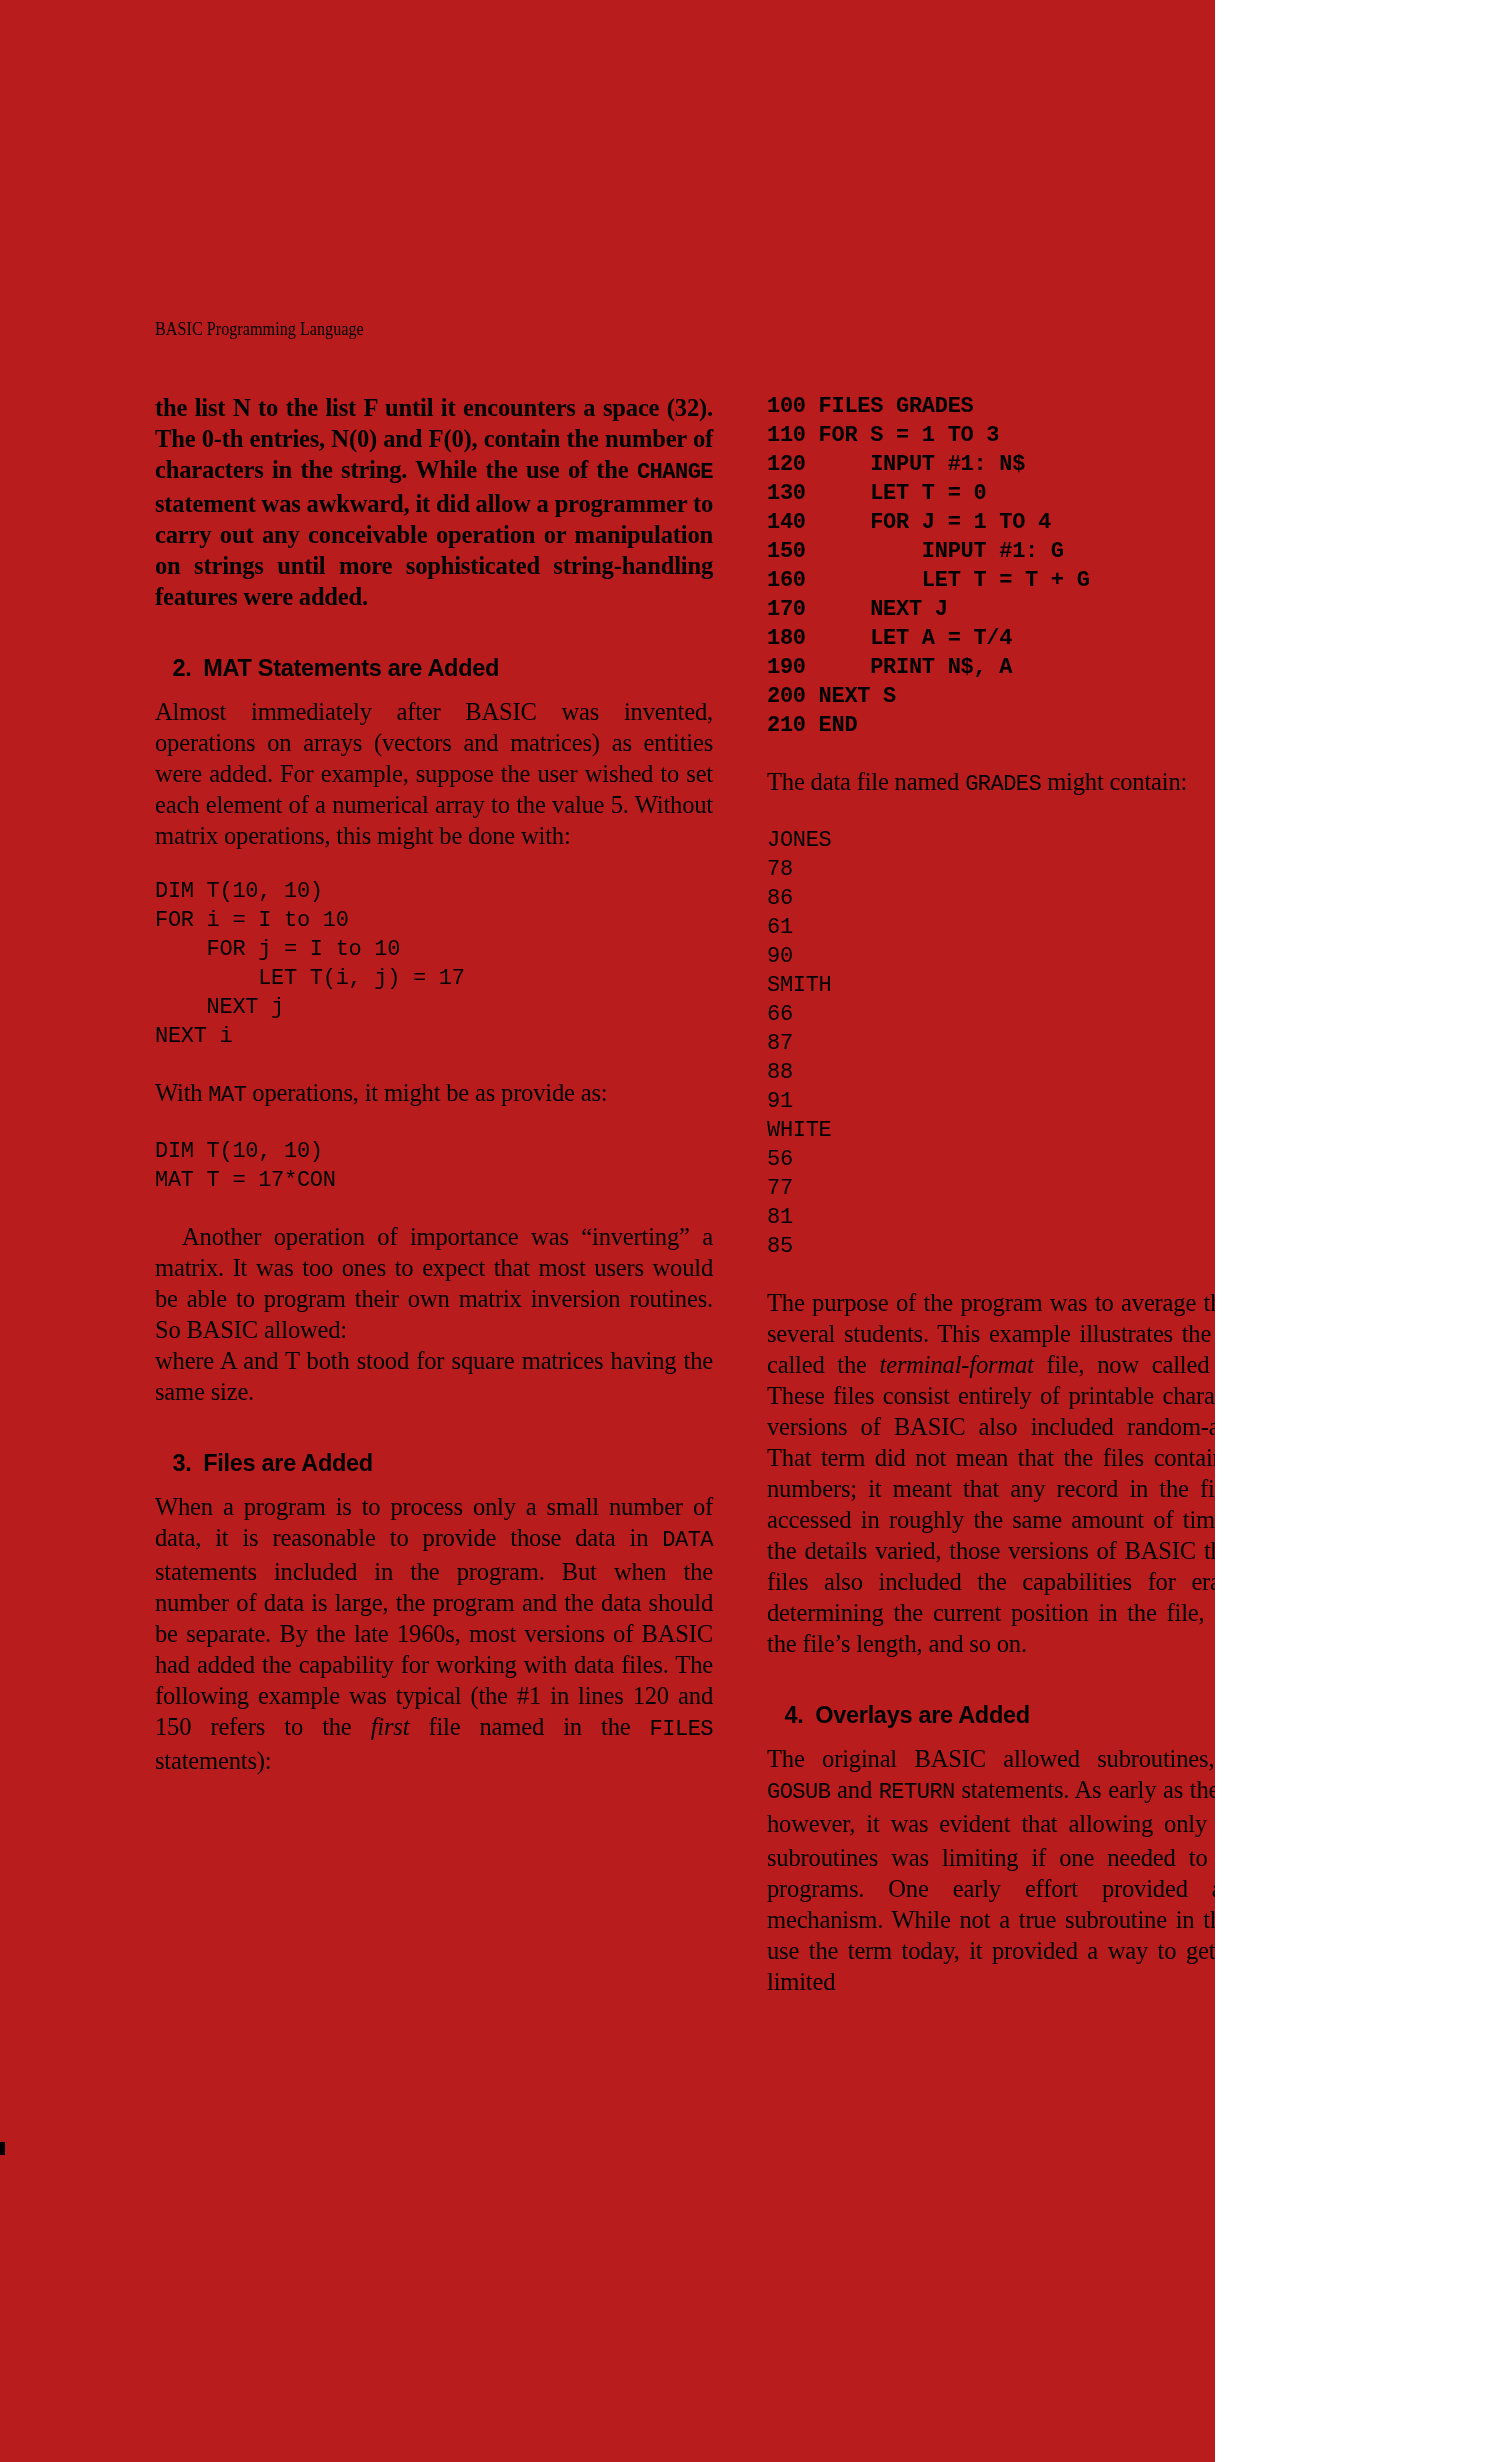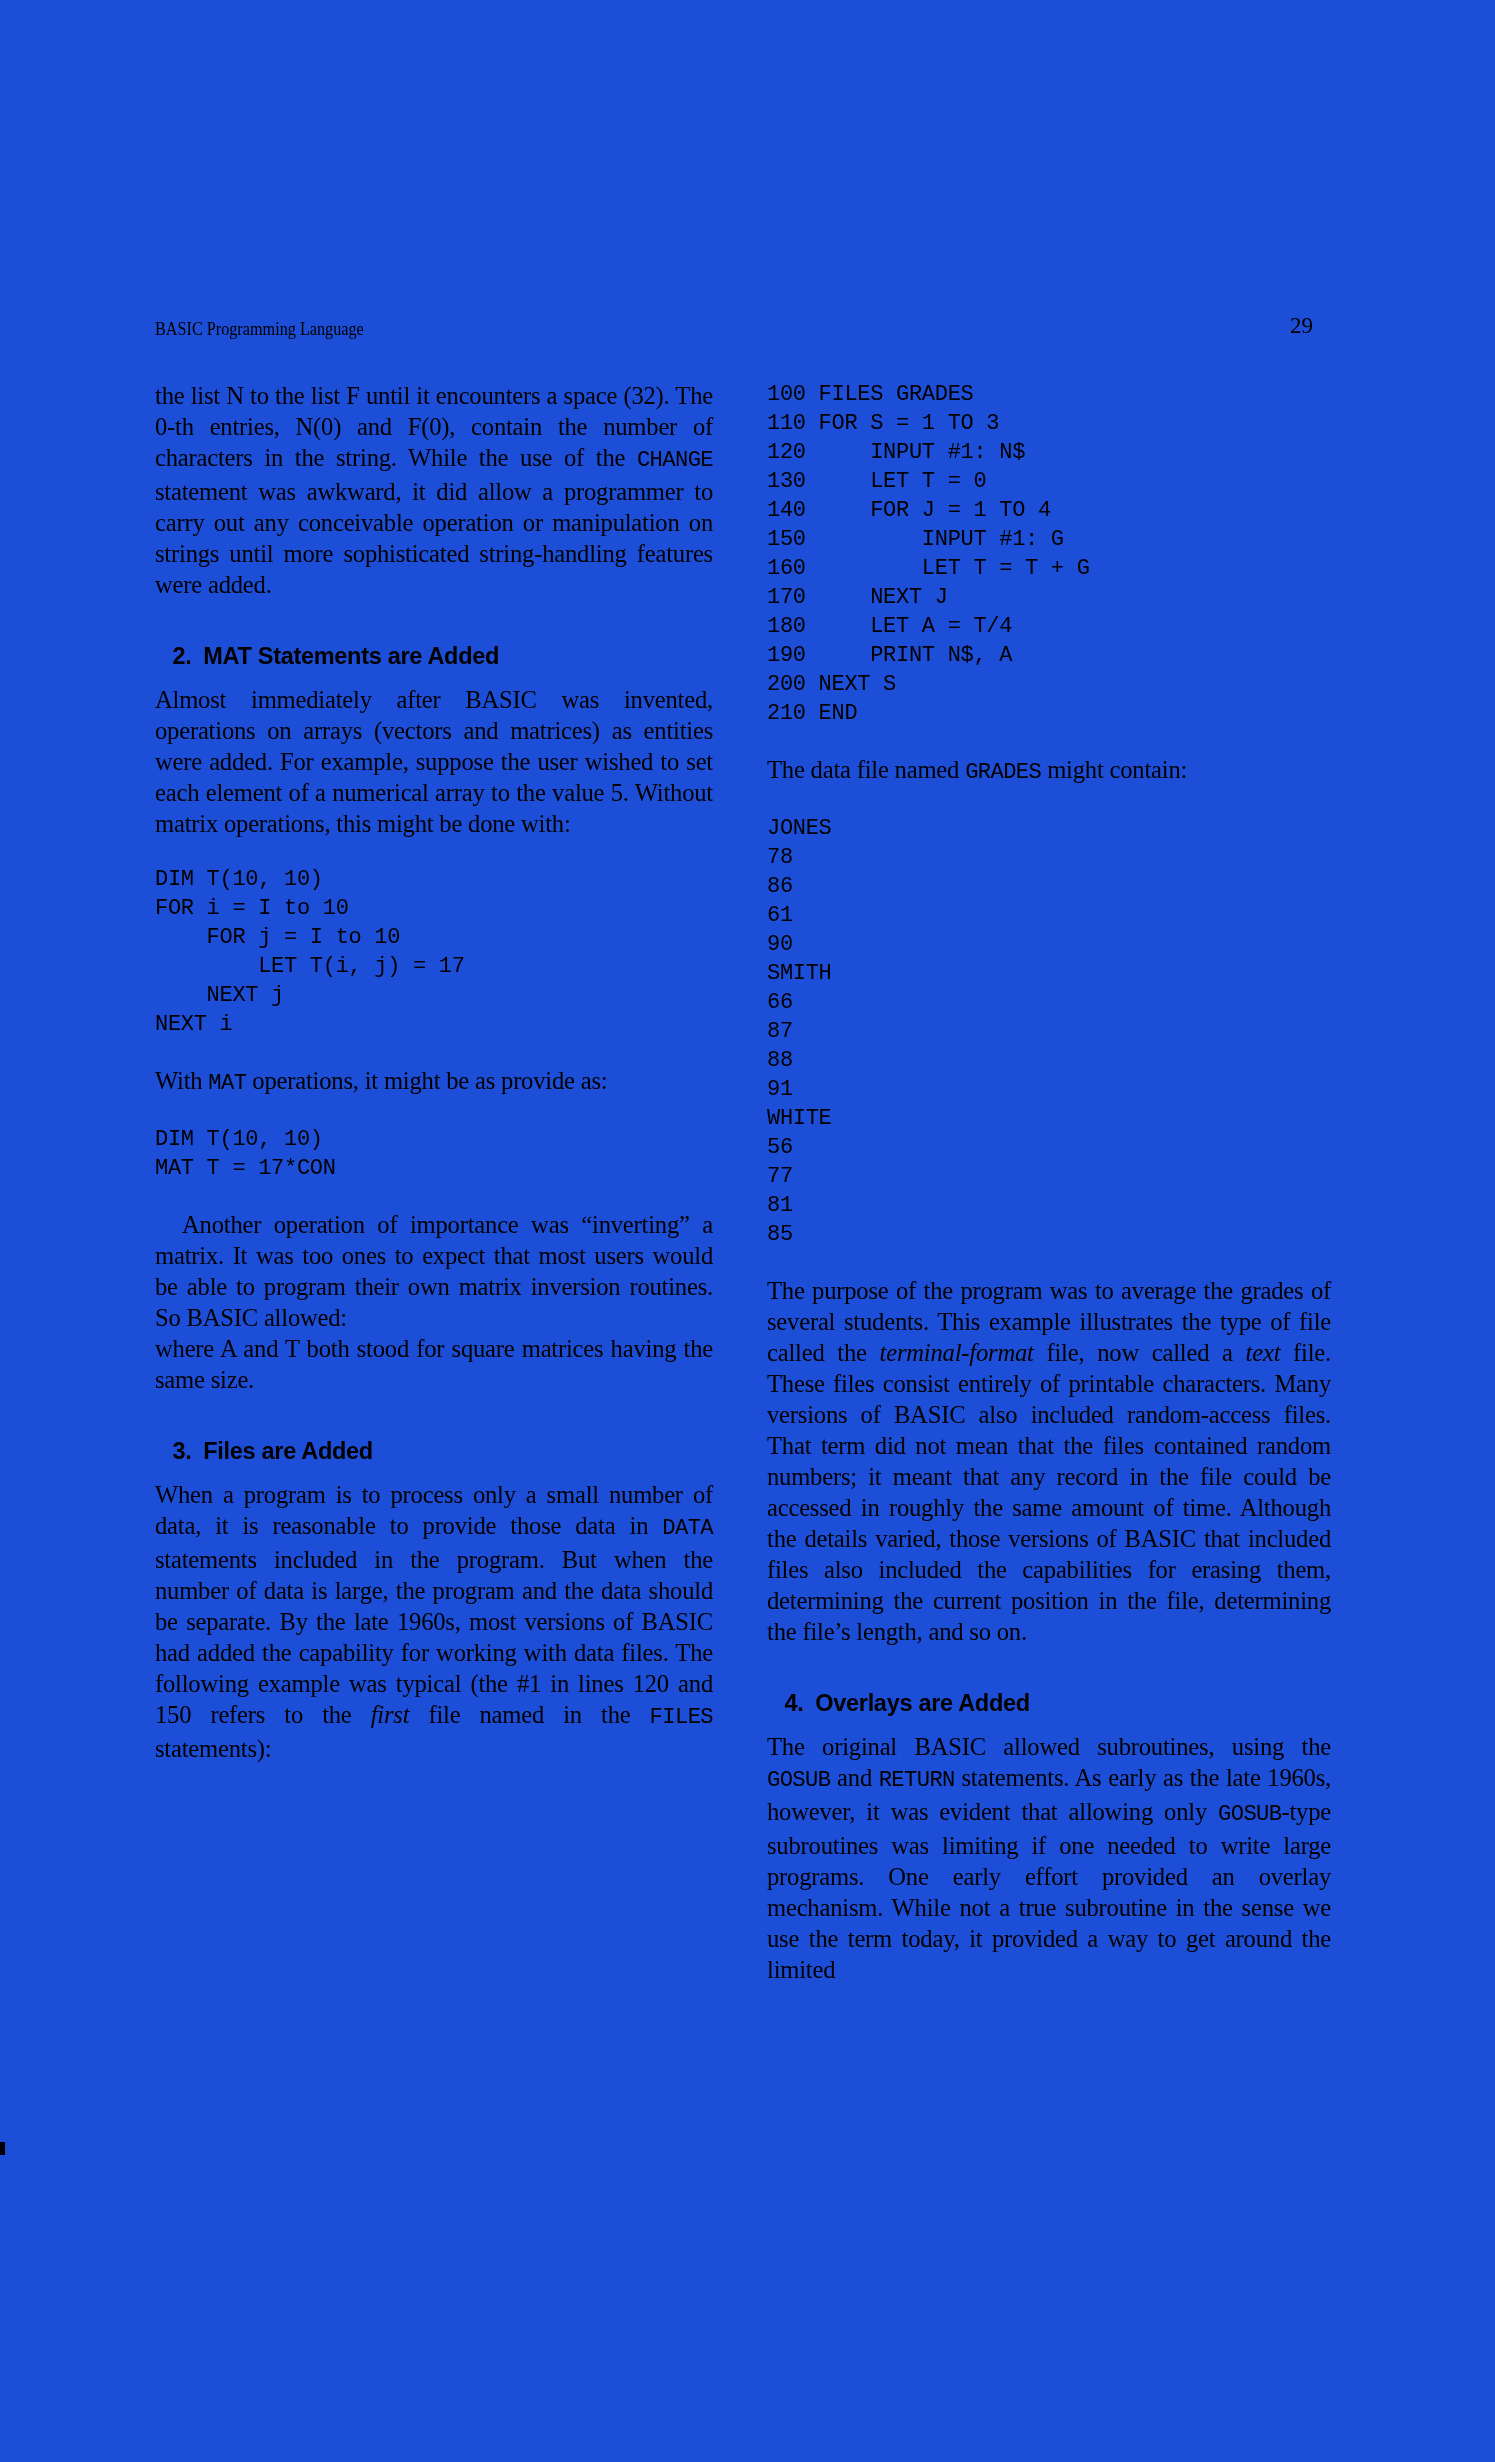--- a/index.html
+++ b/index.html
@@ -1,21 +1,21 @@
 <!DOCTYPE html>
 <html style="font-size:9.4px"><head>
 <meta charset="utf-8">
 <title>BASIC Programming Language — p. 29</title>
 <style>
   html,body{margin:0;padding:0;background:#ffffff;}
   .page{
     position:relative;
-    width:1495px;
+    width:1215px;
     height:2462px;
-    background:#1d4ed8;
+    background:#b91c1c;
     color:#000;
     font-family:"Liberation Serif", serif;
     overflow:hidden;
   }
   .running-head{
     position:absolute;
     left:155px; top:319px;
     font-size:18px;
     line-height:20px;
     transform:scaleX(0.90);
@@ -28,21 +28,21 @@
     font-size:23px;
     line-height:29px;
   }
   .col{
     position:absolute;
     top:380px;
     width:558px;
   }
   .col.left{ left:155px; }
   .col.right{ left:767px; width:564px; }
-  .col > :first-child{ margin-top:0; }
+  .col > :first-child{ margin-top:12px;font-weight:bold; }
 
   .para{
     font-size:24.6px;
     line-height:31px;
     text-align:justify;
     margin:0;
     letter-spacing:-0.2px;
   }
   .para.indent{ text-indent:27px; }
   .para .mono{

